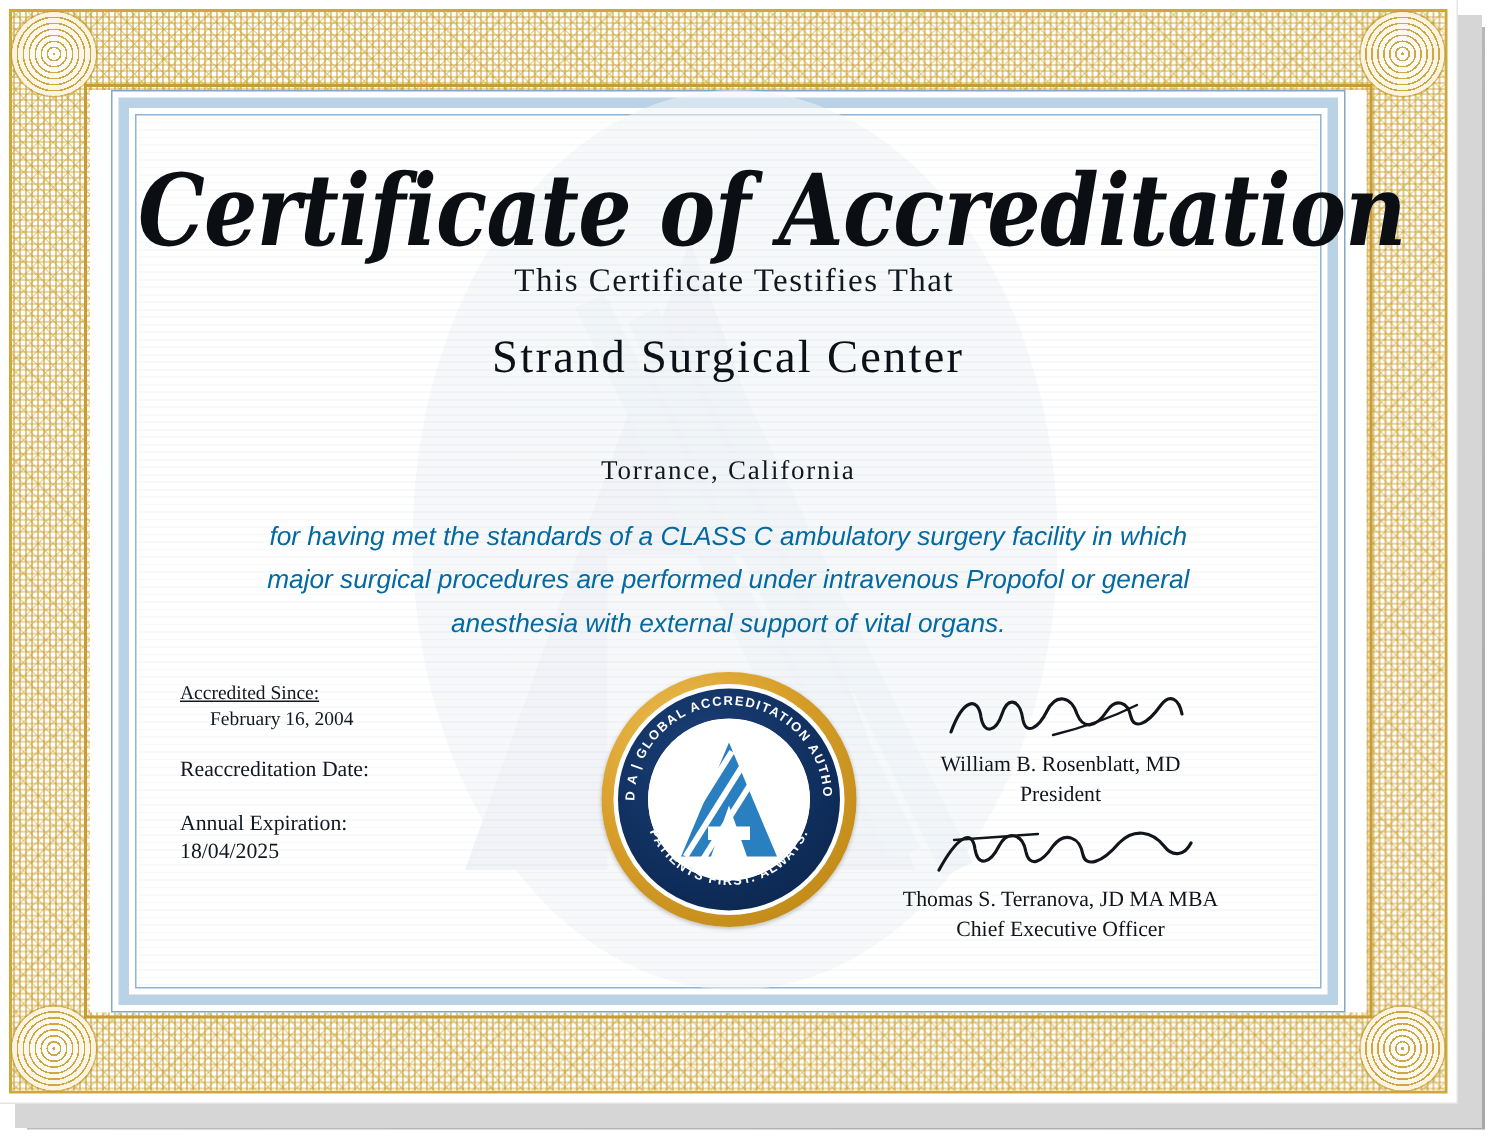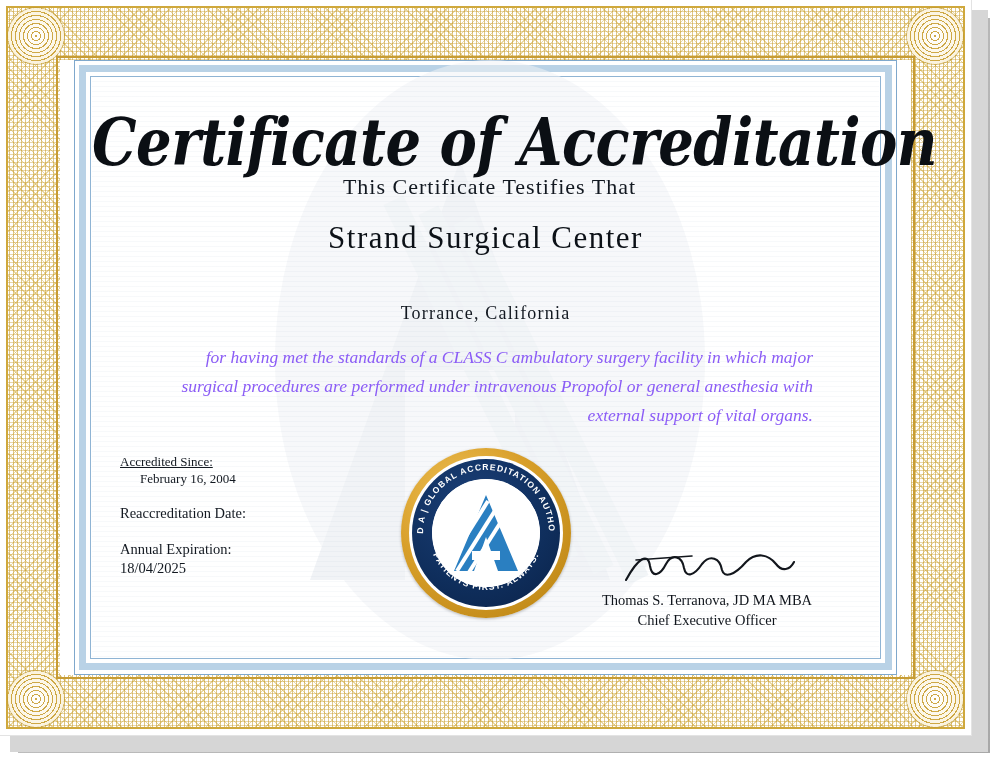--- a/index.html
+++ b/index.html
@@ -249,26 +249,26 @@
     font-family: "Liberation Serif", serif;
     font-size: 18px;
     letter-spacing: 1.2px;
     color: #121820;
   }
 
   .statement {
     position: absolute;
     left: 66px; top: 265px;
     width: 655px;
-    text-align: right;
-    font-family: Liberation Serif, serif;
+    text-align: center;
+    font-family: Liberation Sans, sans-serif;
     font-style: italic;
     font-size: 17.5px;
     line-height: 29px;
-    color: #8b5cf6;
+    color: #0369a1;
   }
 
   
   .details {
     position: absolute;
     left: 28px; top: 375px;
     width: 230px;
     font-family: "Liberation Serif", serif;
     color: #121820;
   }
@@ -426,20 +426,30 @@
             <rect x="40" y="72" width="28" height="9" fill="#ffffff"></rect>
             <g stroke="#ffffff" stroke-width="4" fill="none">
               <line x1="16" y1="86" x2="56" y2="22"></line>
               <line x1="25" y1="92" x2="64" y2="30"></line>
               <line x1="34" y1="98" x2="72" y2="38"></line>
             </g>
           </svg>
         </div>
       </div>
 
+      <div class="sig-block one">
+        <div class="sig-mark">
+          <svg width="330" height="44" viewBox="0 0 330 44">
+            <path d="M92 32 C100 10, 110 8, 112 22 C114 34, 122 32, 126 20 C130 8, 138 10, 140 24 C142 34, 150 30, 156 18 C162 6, 172 8, 176 20 C180 30, 188 30, 196 18 C202 9, 210 12, 212 22 C214 30, 222 28, 232 14 C238 6, 244 10, 246 20" fill="none" stroke="#12161c" stroke-width="2.1" stroke-linecap="round"></path>
+            <path d="M160 34 C176 30, 196 24, 216 14" fill="none" stroke="#12161c" stroke-width="1.6" stroke-linecap="round"></path>
+          </svg>
+        </div>
+        <div class="sig-name">William B. Rosenblatt, MD</div>
+        <div class="sig-role">President</div>
+      </div>
 
       <div class="sig-block two">
         <div class="sig-mark">
           <svg width="330" height="44" viewBox="0 0 330 44">
             <path d="M84 34 C96 12, 106 6, 108 20 C110 32, 118 30, 124 18 C130 7, 140 10, 142 22 C144 32, 152 30, 160 18 C168 8, 178 12, 180 24 C182 32, 192 30, 204 16 C214 6, 226 8, 234 18 C240 26, 248 24, 252 16" fill="none" stroke="#12161c" stroke-width="2.1" stroke-linecap="round"></path>
             <path d="M94 14 L150 10" fill="none" stroke="#12161c" stroke-width="1.6" stroke-linecap="round"></path>
           </svg>
         </div>
         <div class="sig-name">Thomas S. Terranova, JD MA MBA</div>
         <div class="sig-role">Chief Executive Officer</div>

